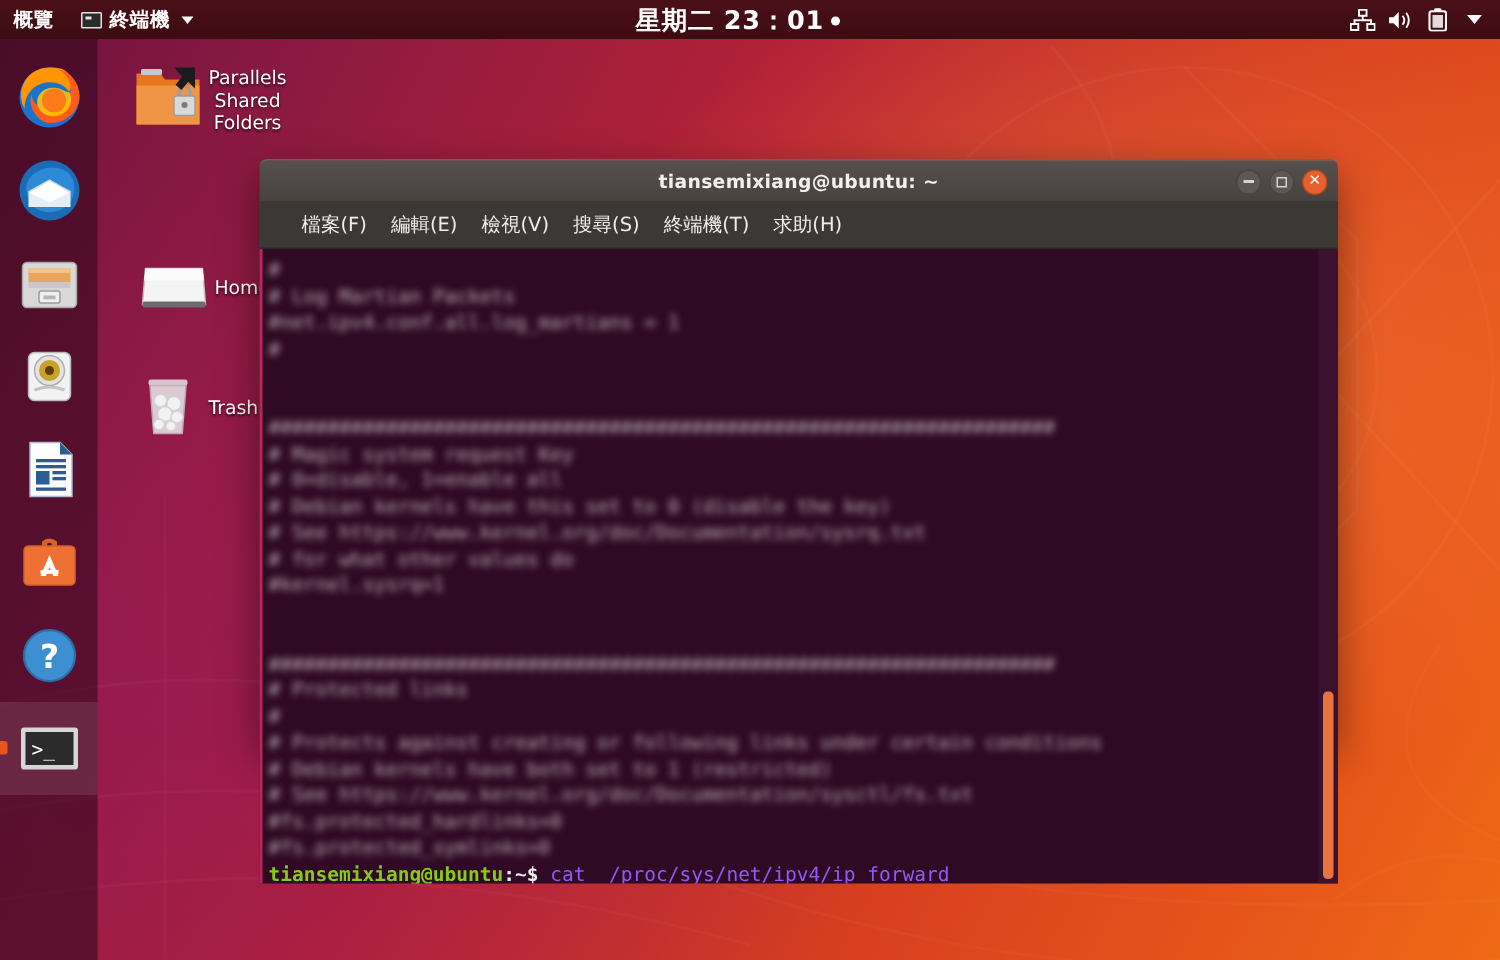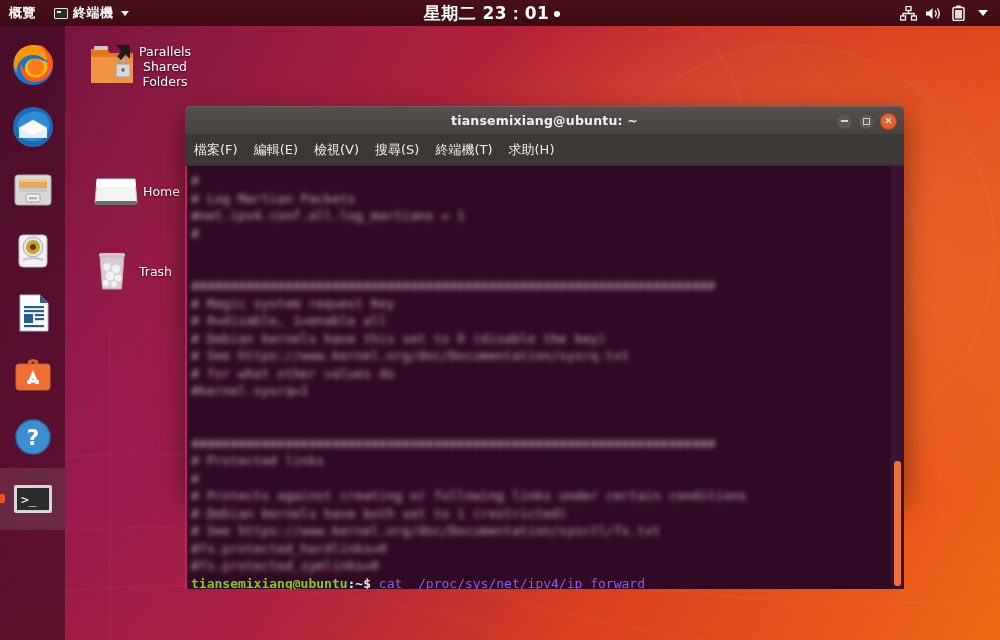--- a/index.html
+++ b/index.html
@@ -127,21 +127,21 @@
     margin-top: 3px;
     color: #ffffff;
     font-size: 12.5px;
     line-height: 15px;
     text-shadow: 0 1px 2px rgba(0,0,0,.75);
   }
 
   
   #terminal-window {
     position: absolute;
-    left: 185px; top: 106px;
+    left: 173px; top: 106px;
     width: 719px; height: 388px;
     z-index: 20;
     box-shadow: 0 10px 28px rgba(0,0,0,.45);
     border-radius: 5px 5px 0 0;
   }
   #title-bar {
     height: 28px;
     background: linear-gradient(#55504e, #48433f);
     border-radius: 5px 5px 0 0;
     border-top: 1px solid #6a6461;
@@ -169,21 +169,21 @@
   }
   .wbtn.close { background: #e8602c; color: #fff; }
   .wbtn i { font-style: normal; display: block; }
   .wbtn .dash { width: 7px; height: 1.5px; background: #d8d4d2; }
   .wbtn .sq { width: 7px; height: 7px; border: 1.5px solid #d8d4d2; }
 
   #menu-bar {
     height: 32px;
     background: #3c3836;
     display: flex; align-items: center;
-    padding-left: 2px;
+    padding-left: 21px;
     gap: 2px;
     border-bottom: 1px solid #2e2a28;
   }
   .menu-item {
     color: #f0ecea;
     font-size: 13px;
     padding: 4px 7px;
     border-radius: 2px;
     white-space: nowrap;
   }

